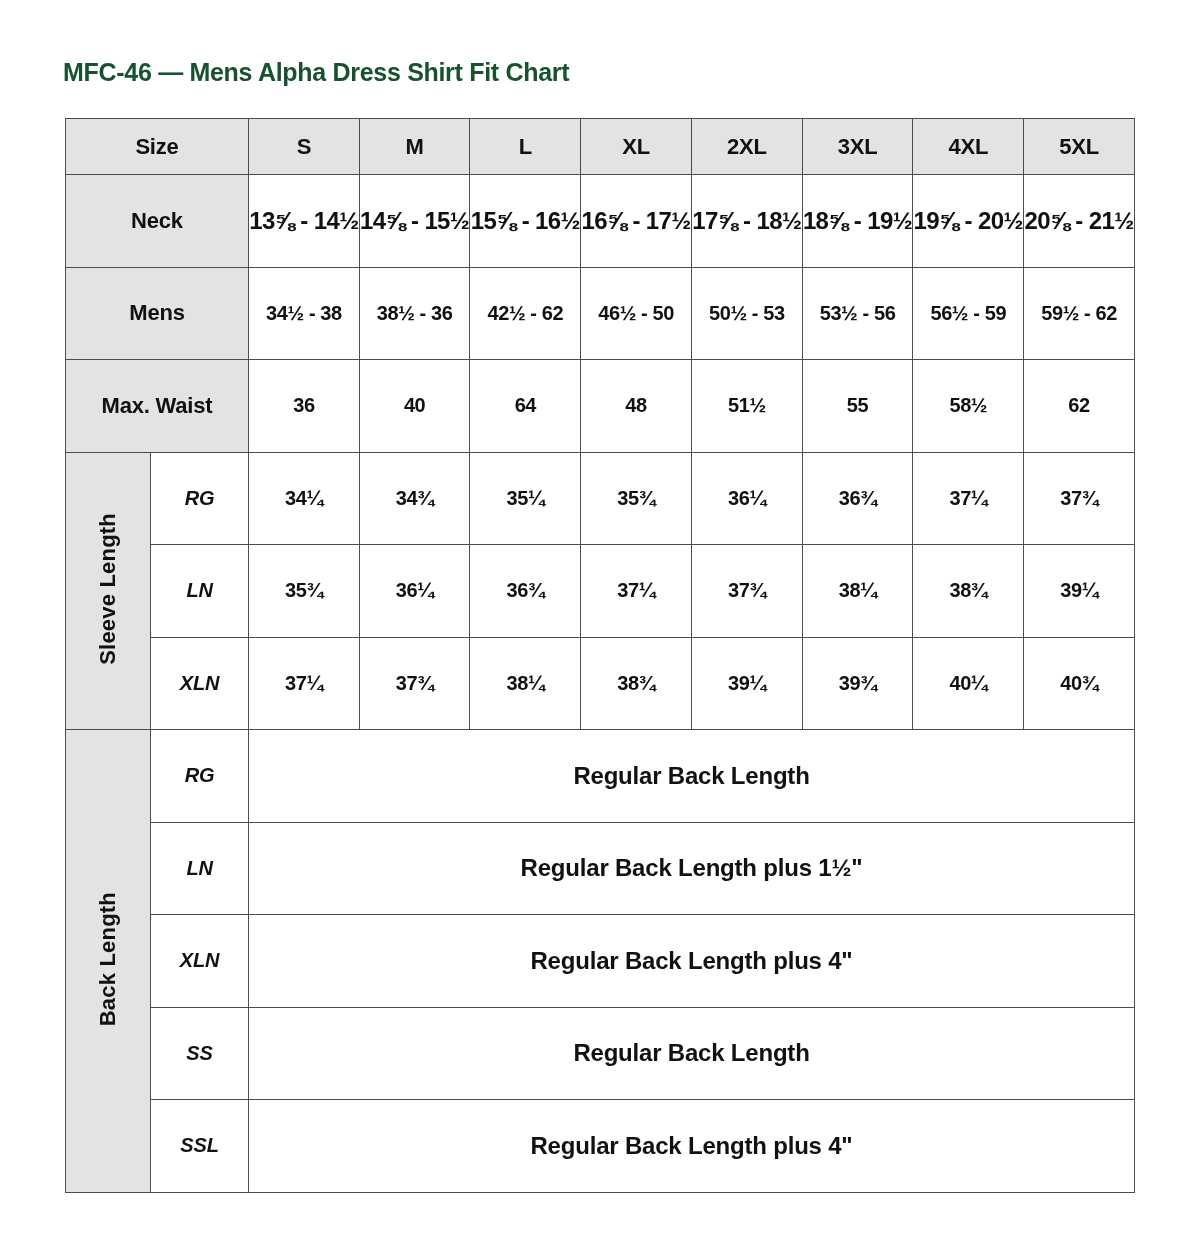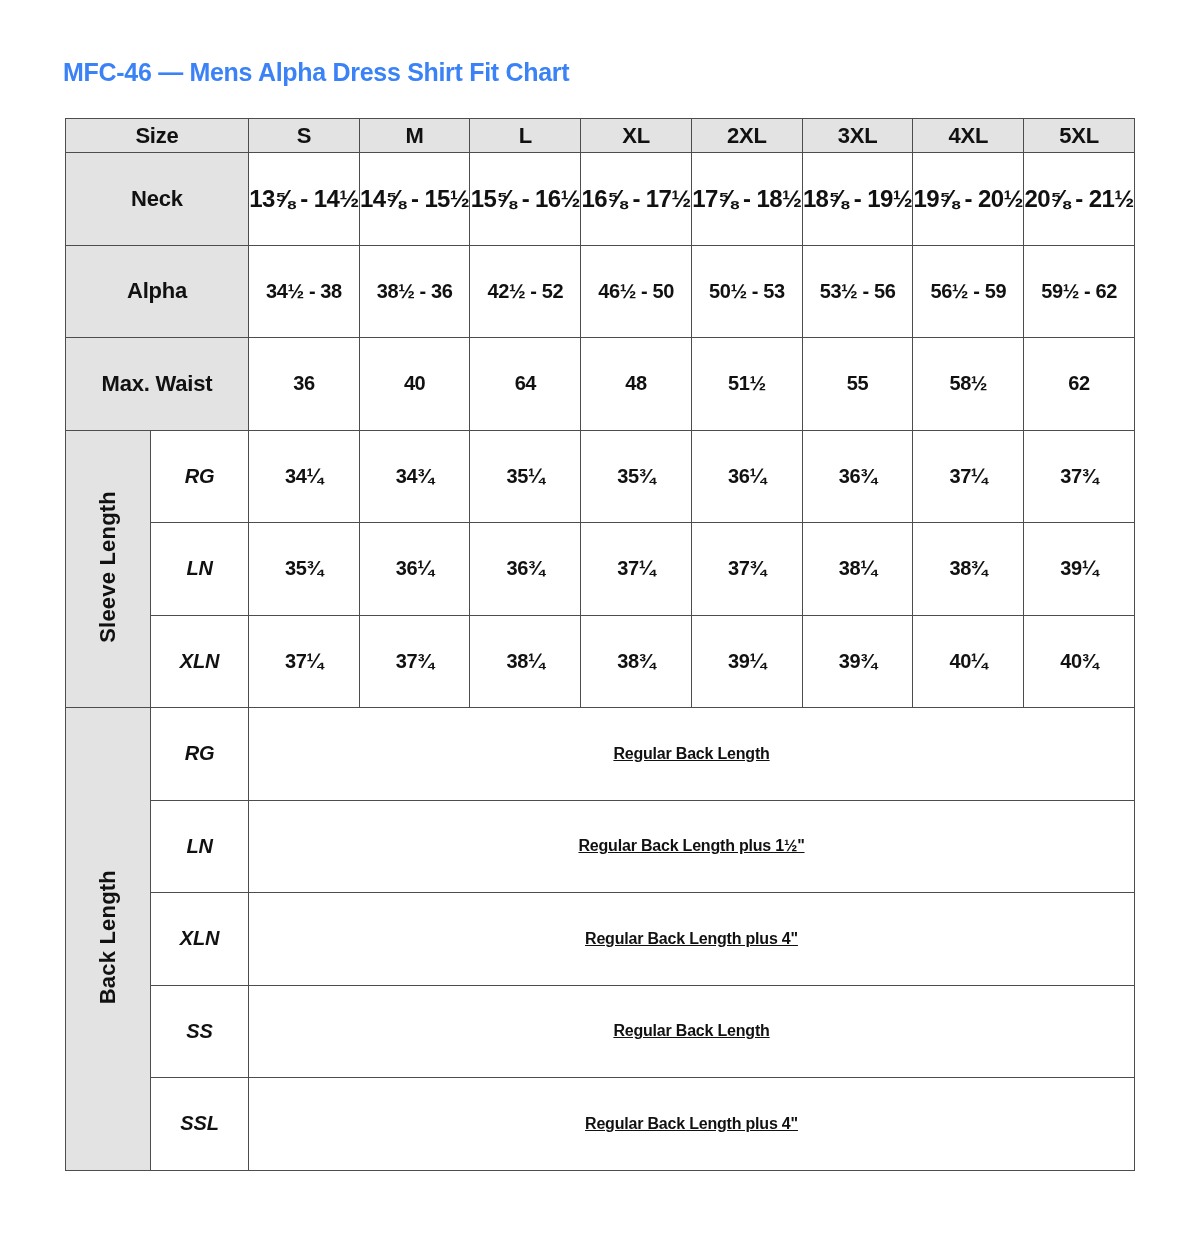--- a/index.html
+++ b/index.html
@@ -11,48 +11,48 @@
     color: #111111;
     position: relative;
   }
   .page-title {
     position: absolute;
     left: 63px;
     top: 58px;
     font-size: 25px;
     font-weight: bold;
     letter-spacing: -0.3px;
-    color: #3b82f6;
+    color: #14532d;
     white-space: nowrap;
   }
   table.fit-chart {
     position: absolute;
     left: 65px;
     top: 118px;
     width: 1070px;
     border-collapse: collapse;
     table-layout: fixed;
   }
   .fit-chart th, .fit-chart td {
     border: 1px solid #4d4d4d;
     text-align: center;
     vertical-align: middle;
     font-weight: bold;
     color: #111111;
     background: #ffffff;
   }
-  .fit-chart tr.r-hdr { height: 34px; }
+  .fit-chart tr.r-hdr { height: 56px; }
   .fit-chart tr.r-data { height: 92.5px; }
   .gray { background: #e3e3e3 !important; }
   .lbl { font-size: 22px; letter-spacing: -0.2px; }
   .sizehdr { font-size: 22px; letter-spacing: -0.2px; }
   .val { font-size: 20px; letter-spacing: -0.4px; white-space: nowrap; }
   .val-sm { font-size: 24px; letter-spacing: -0.6px; white-space: nowrap; }
   .code { font-size: 20px; letter-spacing: -0.2px; font-style: italic; }
-  .span-text { font-size: 16px; letter-spacing: -0.2px; text-decoration: underline; }
+  .span-text { font-size: 24px; letter-spacing: -0.2px; }
   .rot {
     writing-mode: vertical-rl;
     transform: rotate(180deg);
     font-size: 22px;
     letter-spacing: 0.2px;
     margin: 0 auto;
     display: inline-block;
   }
 </style>
 </head>
@@ -86,24 +86,24 @@
     <td class="val-sm">14⅝ - 15½</td>
     <td class="val-sm">15⅝ - 16½</td>
     <td class="val-sm">16⅝ - 17½</td>
     <td class="val-sm">17⅝ - 18½</td>
     <td class="val-sm">18⅝ - 19½</td>
     <td class="val-sm">19⅝ - 20½</td>
     <td class="val-sm">20⅝ - 21½</td>
   </tr>
 
   <tr class="r-data">
-    <th colspan="2" class="gray lbl">Alpha</th>
+    <th colspan="2" class="gray lbl">Mens</th>
     <td class="val">34½ - 38</td>
     <td class="val">38½ - 36</td>
-    <td class="val">42½ - 52</td>
+    <td class="val">42½ - 62</td>
     <td class="val">46½ - 50</td>
     <td class="val">50½ - 53</td>
     <td class="val">53½ - 56</td>
     <td class="val">56½ - 59</td>
     <td class="val">59½ - 62</td>
   </tr>
 
   <tr class="r-data">
     <th colspan="2" class="gray lbl">Max. Waist</th>
     <td class="val">36</td>

